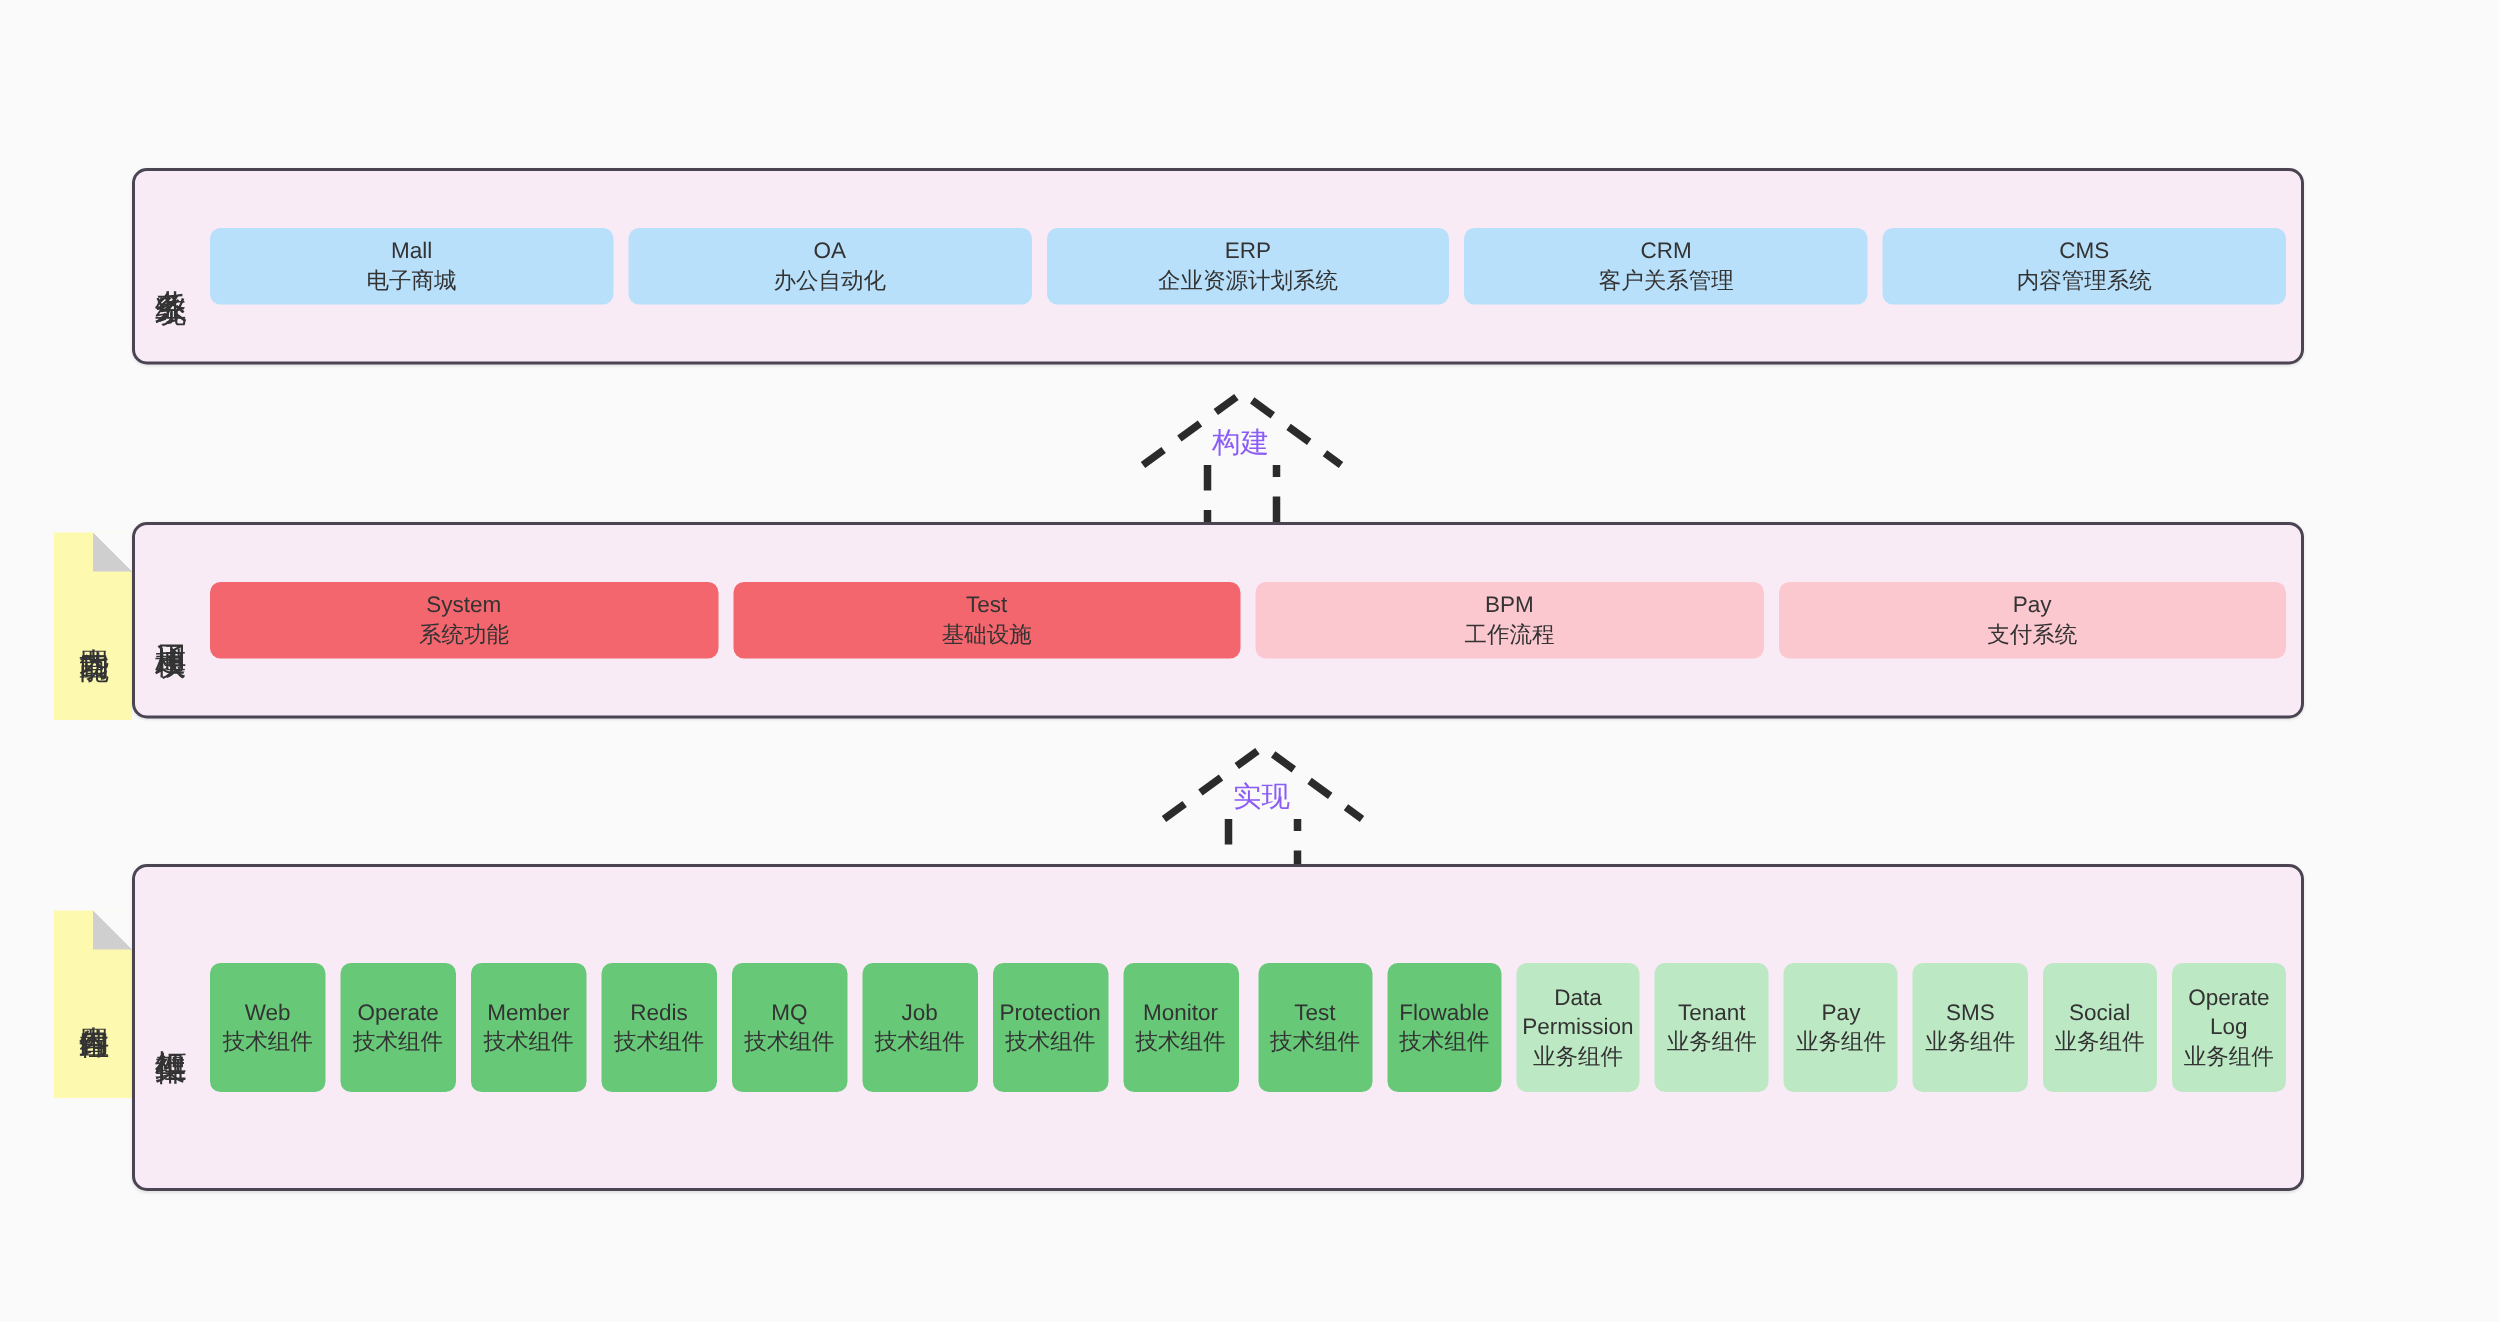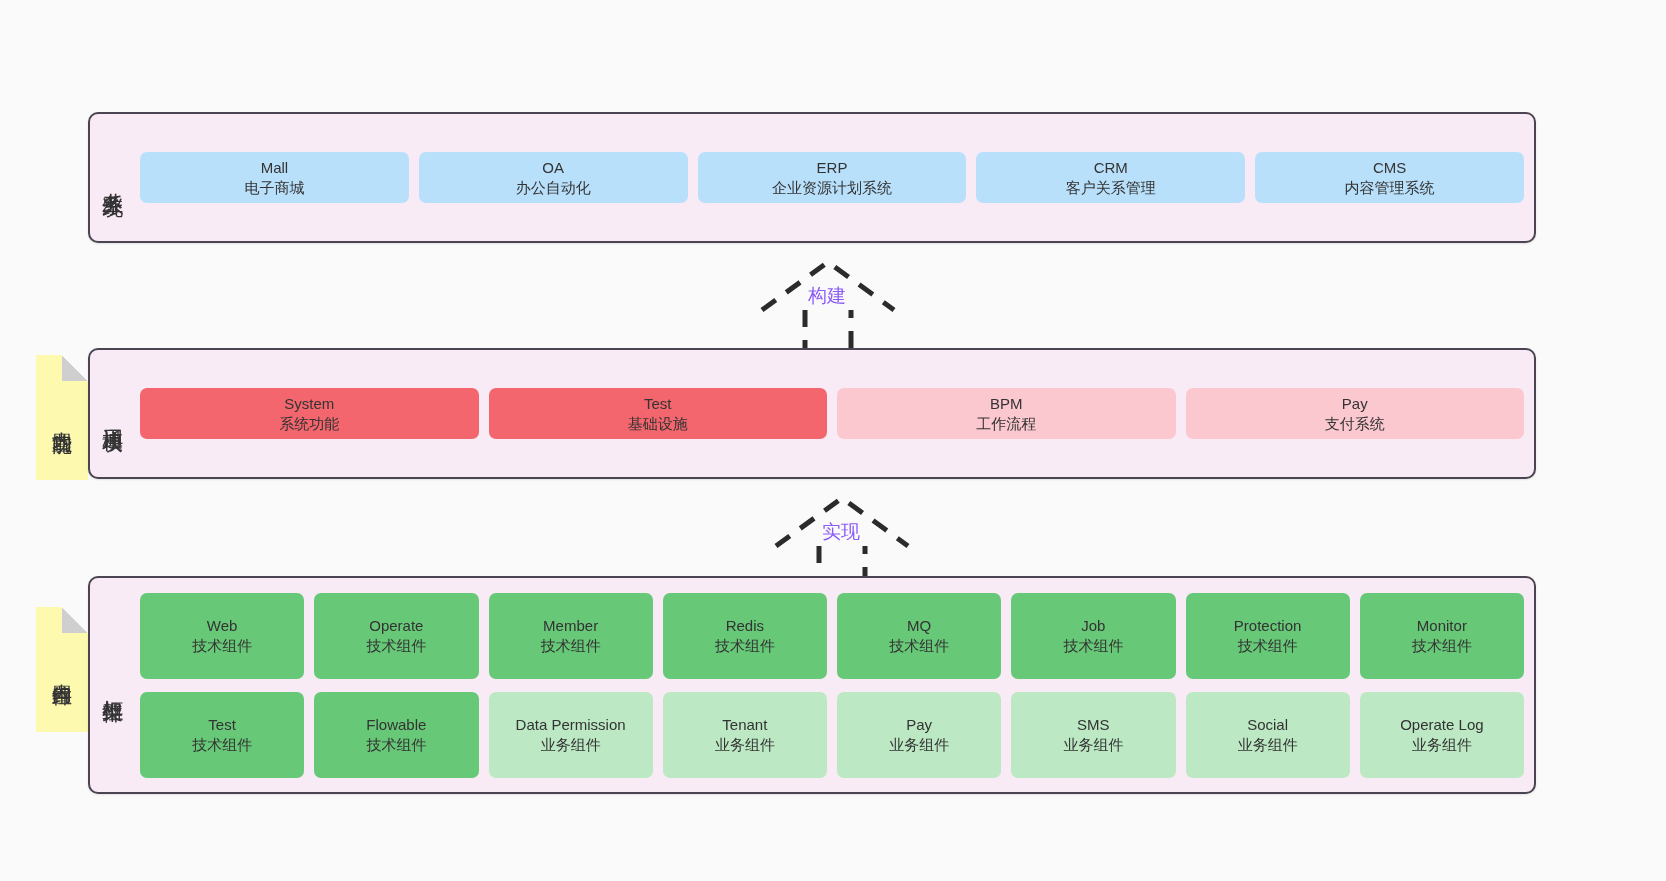--- a/index.html
+++ b/index.html
@@ -210,21 +210,21 @@
     <span class="arrow-label" style="left:47px; top:28px;">实现</span>
   </div>
 
   <div class="sticky" style="left:36px; top:607px; width:52px; height:125px;">
     <span class="fold"></span>
     <span>内置组件</span>
   </div>
 
   <div class="layer" id="layer-framework" style="left:88px; top:576px; width:1448px; height:218px; align-items:center;">
     <div class="layer-title">框架组件</div>
-    <div class="layer-body" style="flex-direction:column; justify-content:center; gap:13px; padding:10px 10px 10px 4px;">
+    <div class="layer-body" style="flex-direction:row; justify-content:center; gap:13px; padding:10px 10px 10px 4px;">
       <div class="card-row" id="framework-cards-1" style="height:86px;">
           <div class="card green">
             <span class="ln">Web</span>
             <span class="ln">技术组件</span>
           </div>
           <div class="card green">
             <span class="ln">Operate</span>
             <span class="ln">技术组件</span>
           </div>
           <div class="card green">

